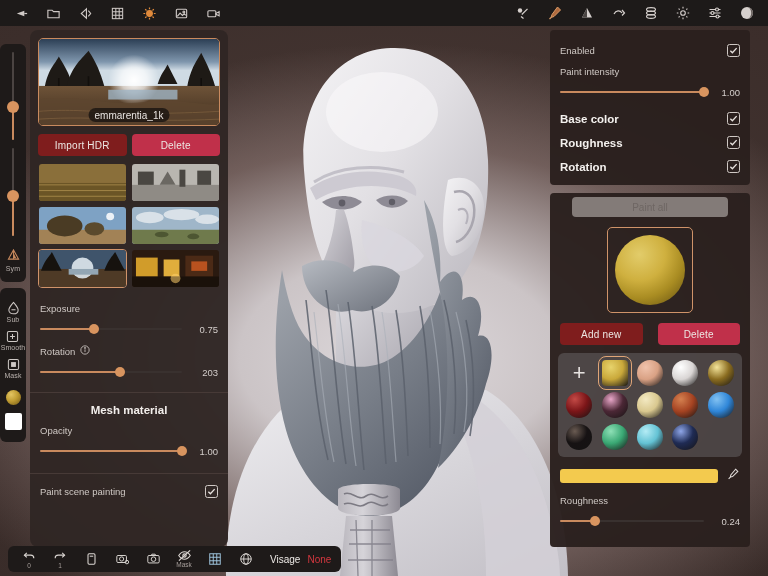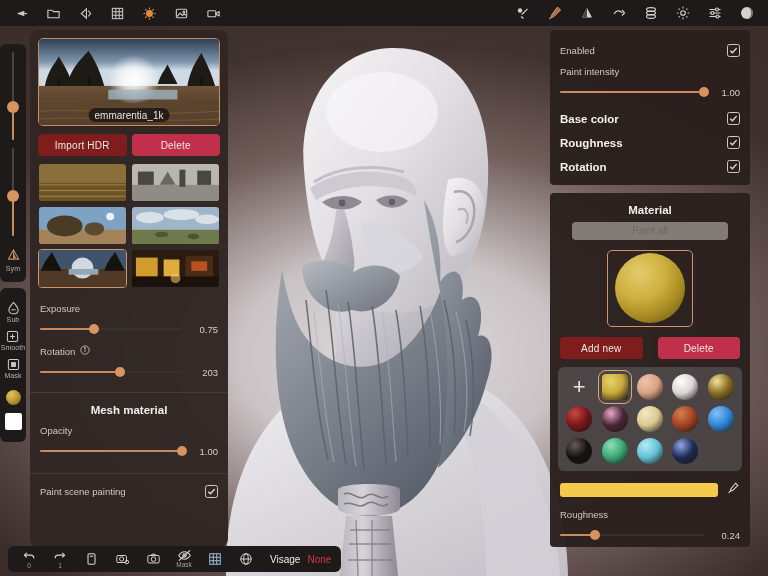--- a/index.html
+++ b/index.html
@@ -720,21 +720,20 @@
       <span class="rp-big">Rotation</span>
       <span class="chk">
         <svg width="9" height="9" viewBox="0 0 10 10" fill="none" stroke="#e8e2de" stroke-width="1.5">
             <path d="M1.5 5.2 L3.8 7.5 L8.5 2.4"></path>
           </svg>
       </span>
     </div>
   </div>
 
   <div class="rp-card rp-mat">
-    <div class="panel-title">Material</div>
     <div class="paint-all">Paint all</div>
 
     <div class="mat-preview">
       <div class="big-ball" style="background: radial-gradient(circle at 35% 28%, rgb(226, 204, 106) 0%, rgb(207, 176, 63) 38%, rgb(169, 140, 34) 64%, rgb(93, 74, 16) 100%);"></div>
     </div>
 
     <div class="mat-btns">
       <div class="btn dark">Add new</div>
       <div class="btn red">Delete</div>
     </div>

